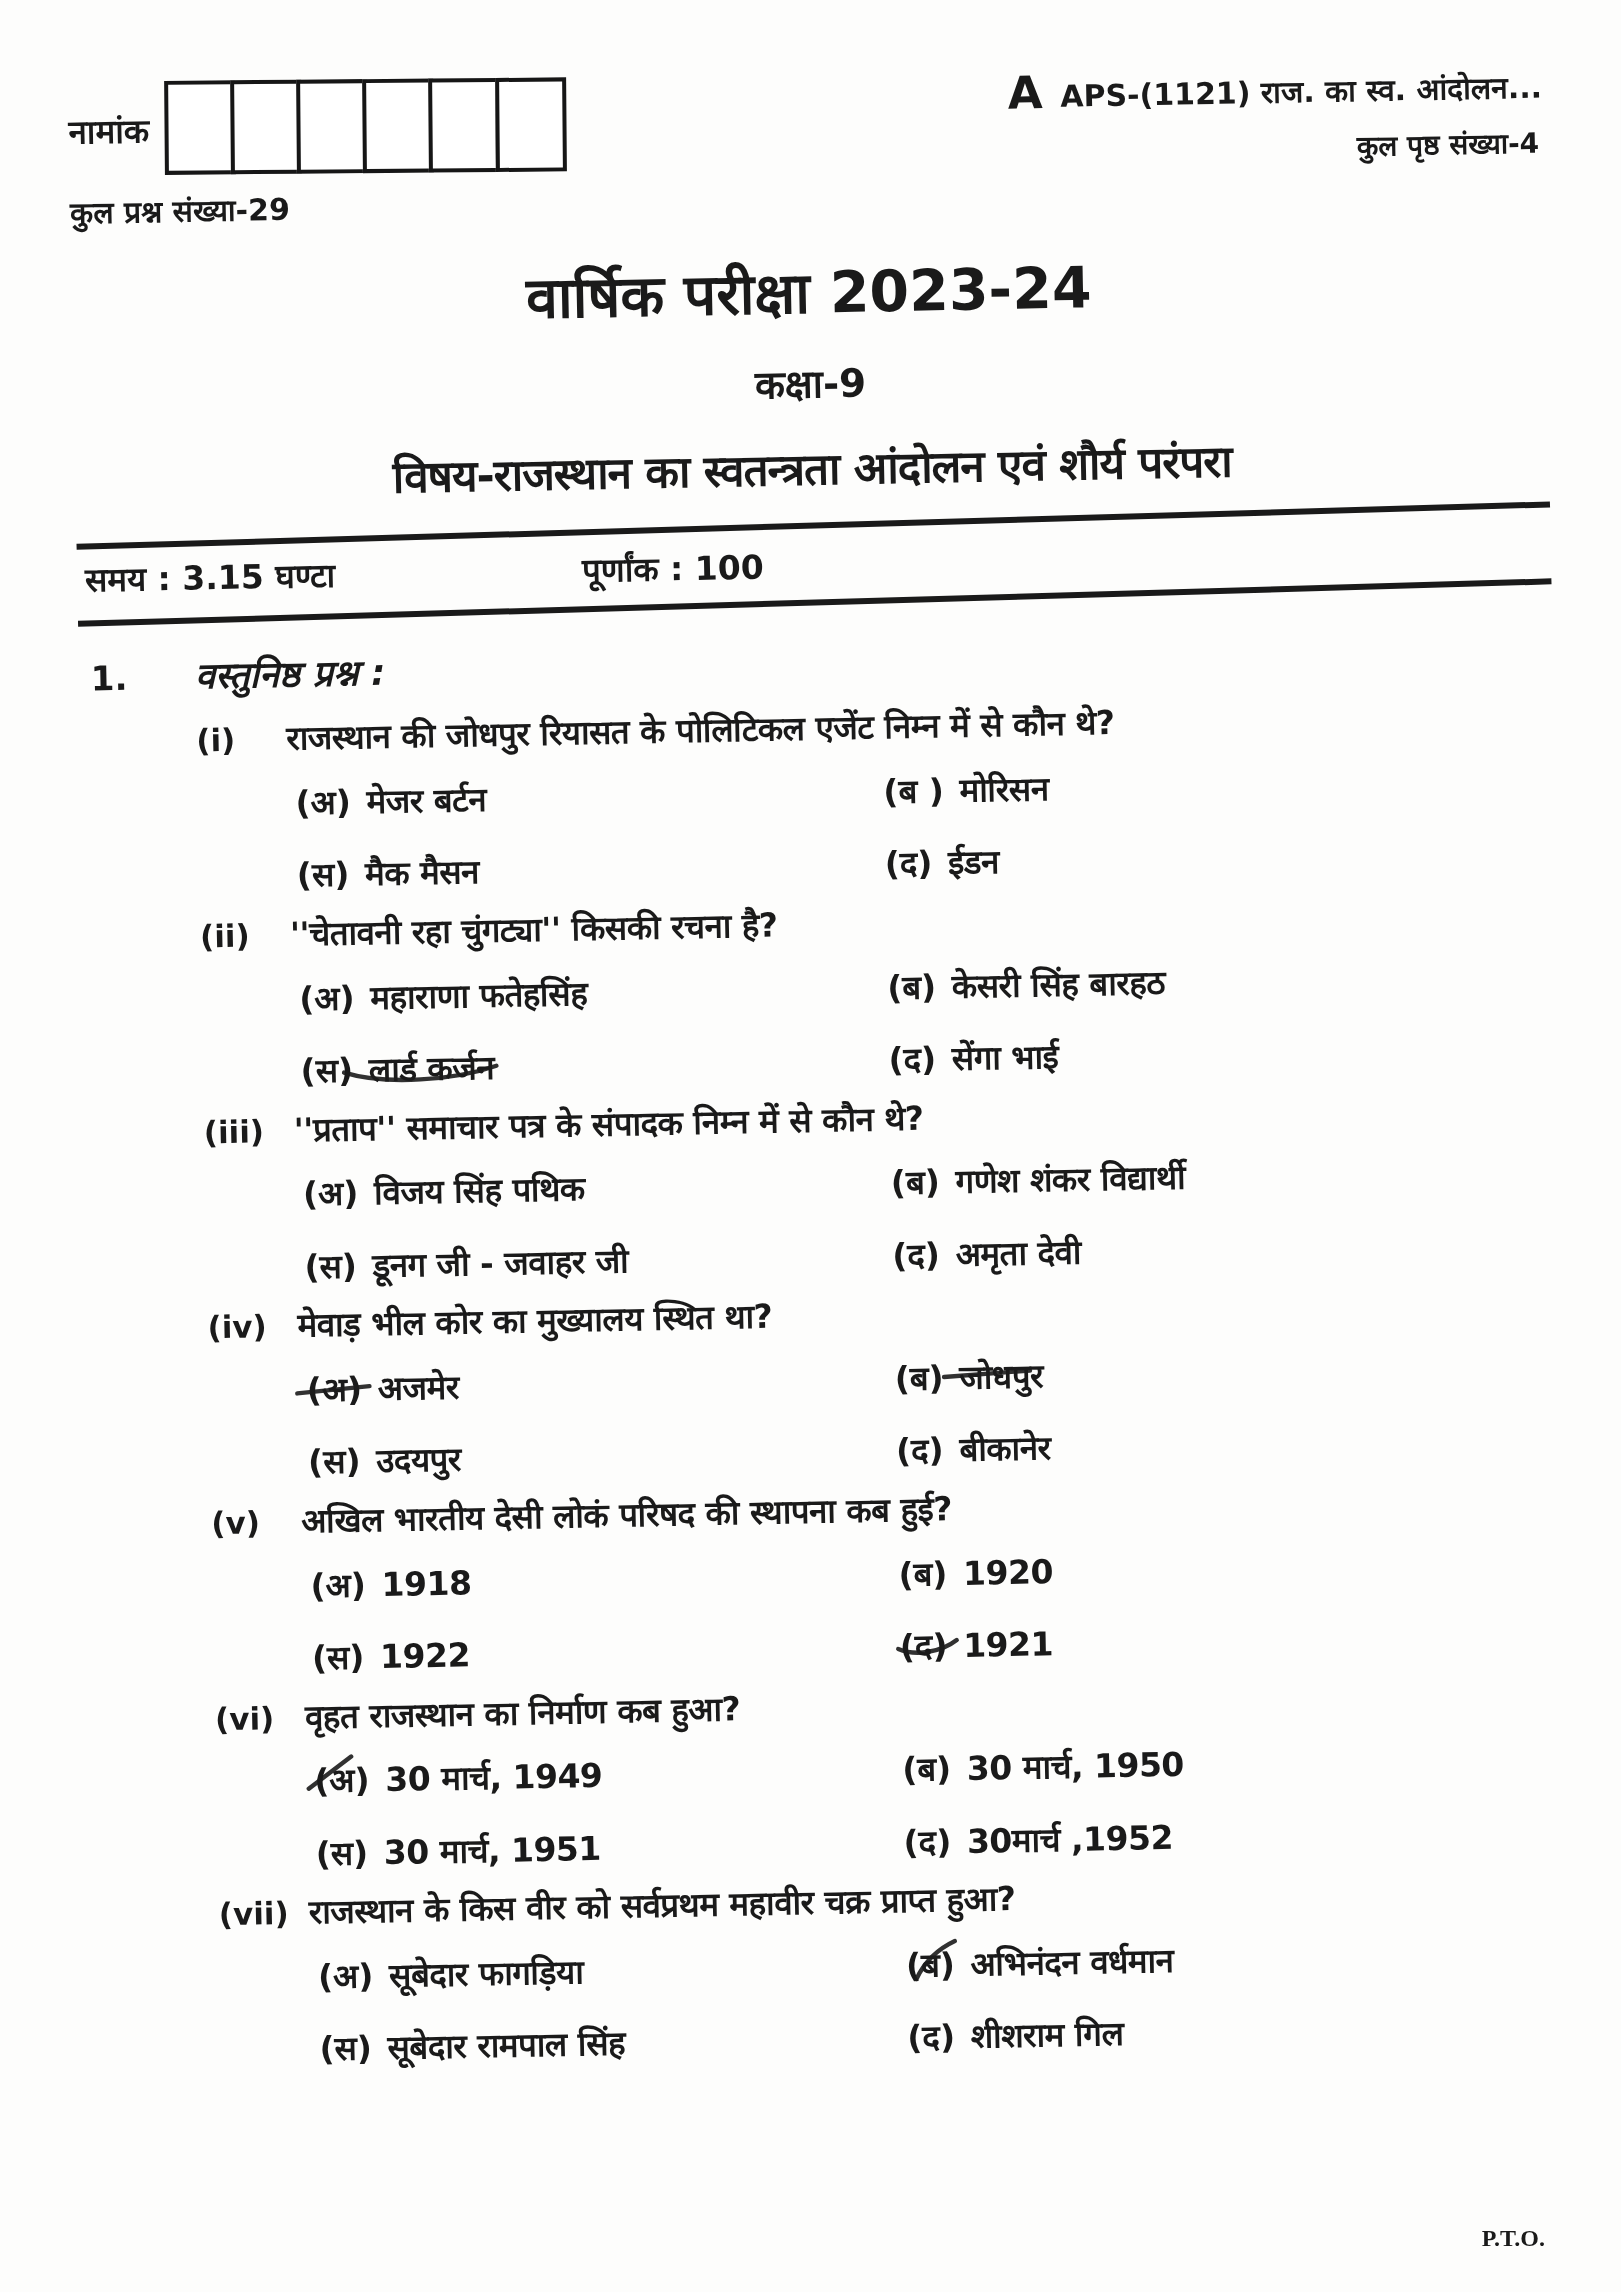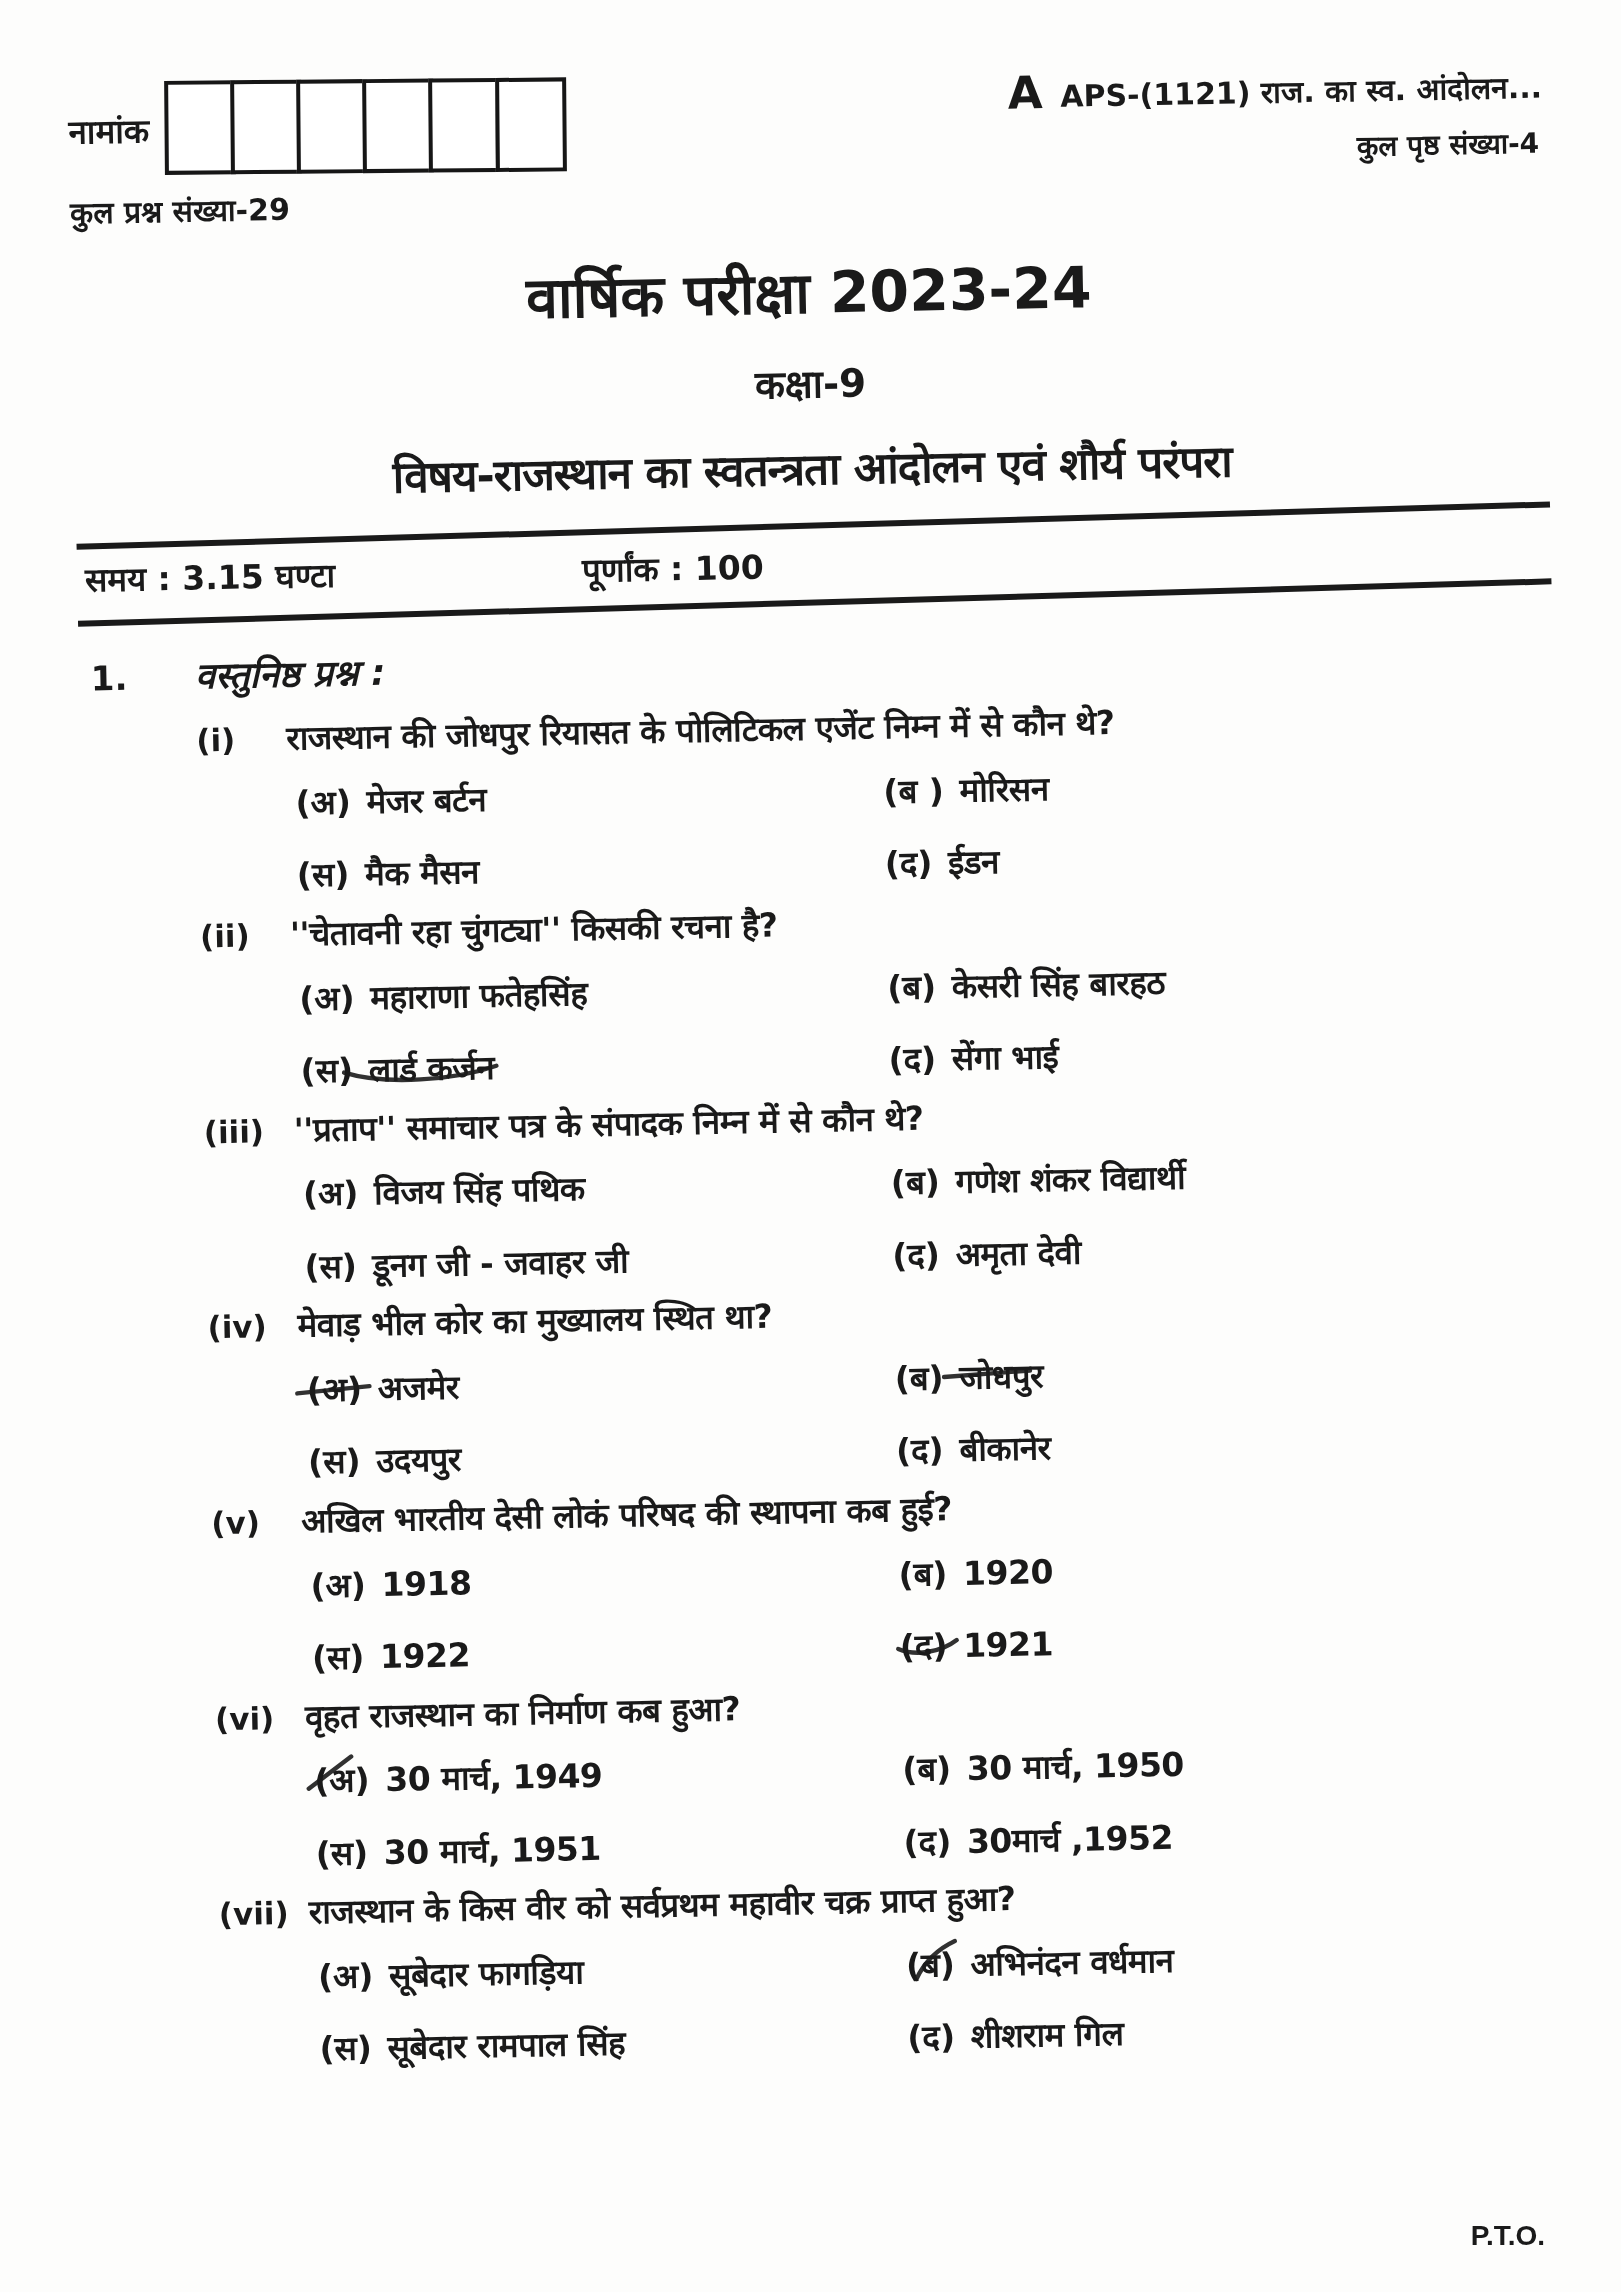--- a/index.html
+++ b/index.html
@@ -66,21 +66,21 @@
   .pen svg{display:block;overflow:visible;}
   .pen-underline{left:41px;bottom:-17.6px;}
   .pen-strike{left:49px;top:13.7px;}
   .pen-strike-label{left:-9.8px;top:15.7px;}
   .pen-underline-label{left:-3.9px;bottom:-13.7px;}
   .pen-tick{left:-9.8px;top:-3.9px;}
   .pen-tick-curve{left:3.9px;top:-2px;}
 
   
   .footer{position:absolute;right:76px;bottom:41px;}
-  .pto{font-family:Liberation Sans, sans-serif;font-size:28px;font-weight:700;}
+  .pto{font-family:Liberation Serif, serif;font-size:24px;font-weight:700;}
 </style>
 </head>
 <body>
 
 <div class="page">
   <div class="tilt">
 
     <div class="hdr">
       <div class="hdr-left">
         <div class="namank-row">

